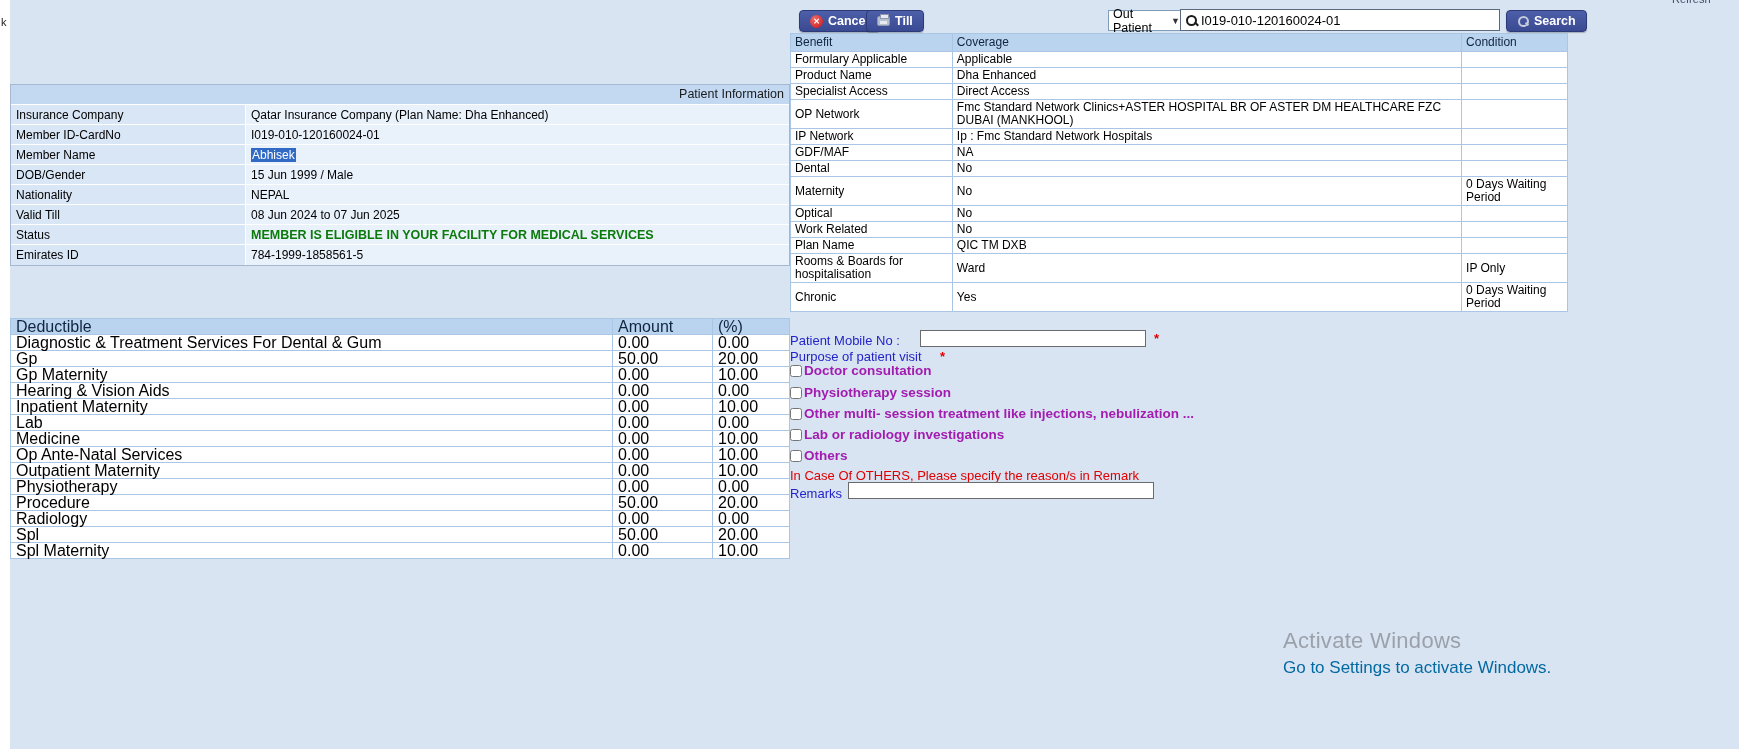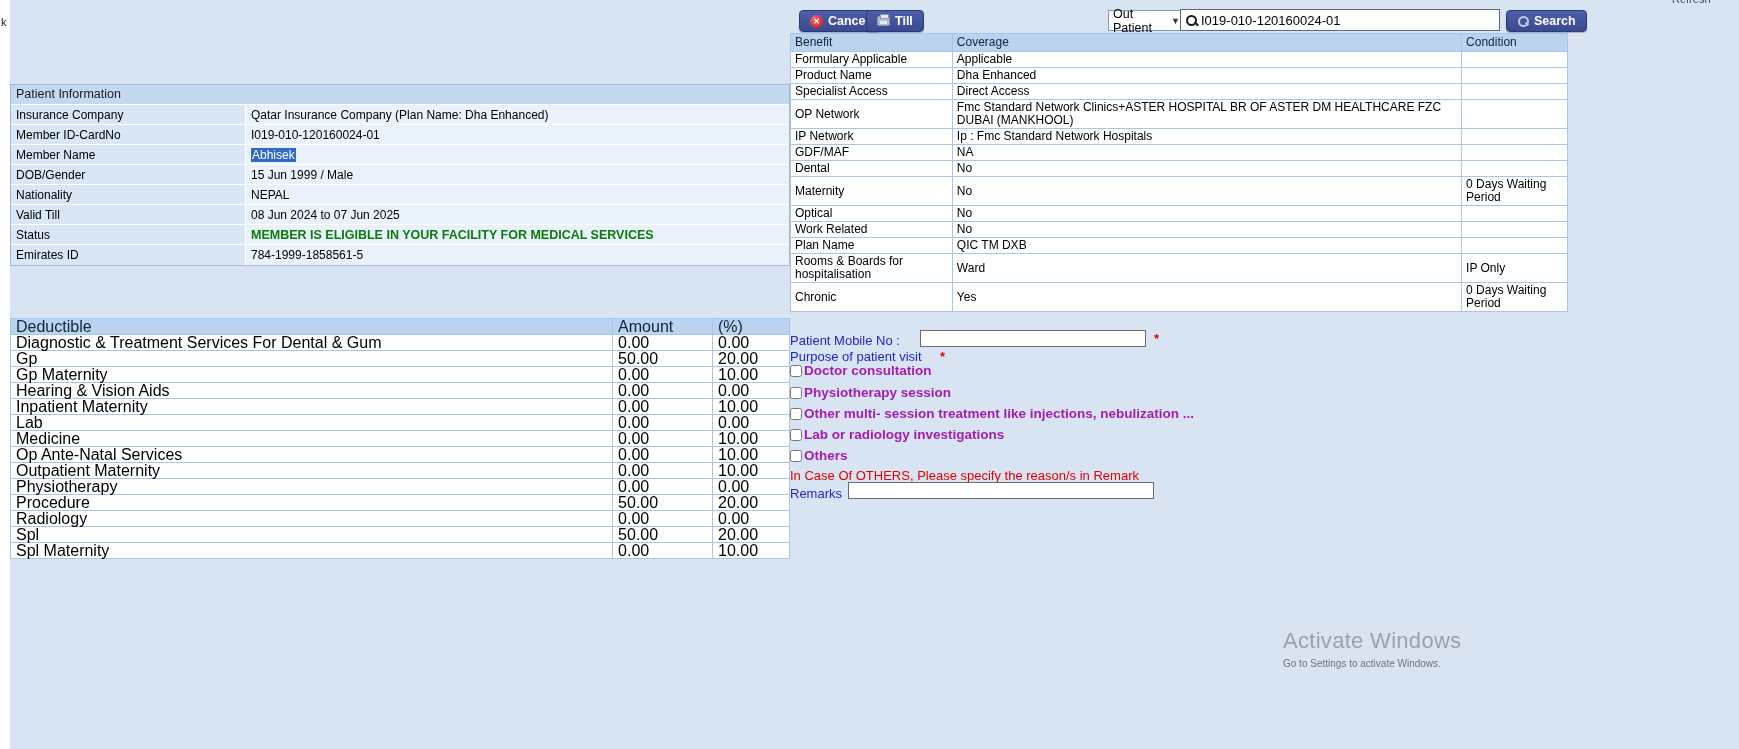--- a/index.html
+++ b/index.html
@@ -100,21 +100,21 @@
   .col-coverage { width:510px; }
   .col-condition { width:106px; }
 
   
   .patient-table {
     position:absolute; left:10px; top:84px; width:780px;
     border-collapse:separate; border-spacing:0; font-size:12px;
     border:1px solid #a5b8d0;
   }
   .patient-table .ptitle {
-    background:#c3d9f2; text-align:left; height:15px; line-height:15px;
+    background:#c3d9f2; text-align:right; height:15px; line-height:15px;
     font-size:12.5px; color:#1a1a1a; border-bottom:1px solid #ffffff;
   }
   .patient-table td { height:20px; padding:2px 5px; border-bottom:1px solid #ffffff; }
   .patient-table td.plabel { background:#d9e6f5; width:235px; border-right:1px solid #ffffff; }
   .patient-table td.pvalue { background:#e9f1fb; }
   .patient-table tr:last-child td { border-bottom:none; }
   .sel-text { background:#316ac5; color:#fff; padding:0 1px; }
   .status-green { color:#0a7a0a; font-weight:bold; font-size:12.5px; }
 
   
@@ -153,21 +153,21 @@
   .vf-note { top:138px; color:#e00000; font-size:13px; }
   .vf-remarks { top:154px; }
   .vf-remarks input {
     position:absolute; left:58px; top:-2px; width:306px; height:17px;
     border:1px solid #6b6b6b; font-size:12px; font-family:"Liberation Sans",sans-serif;
   }
 
   
   .watermark { position:absolute; left:1283px; top:628px; color:#9ba1ab; }
   .watermark .wm-title { font-size:22px; letter-spacing:.3px; }
-  .watermark .wm-sub { font-size:10px; margin-top:4px; color:#737373; }
+  .watermark .wm-sub { font-size:17px; margin-top:4px; color:#0369a1; }
 </style>
 </head>
 <body>
 
 <div class="left-strip"></div>
 <span class="left-artifact">k</span>
 <span class="refresh-clipped">Refresh</span>
 
 <div class="toolbar">
   <button class="btn btn-cancel">

